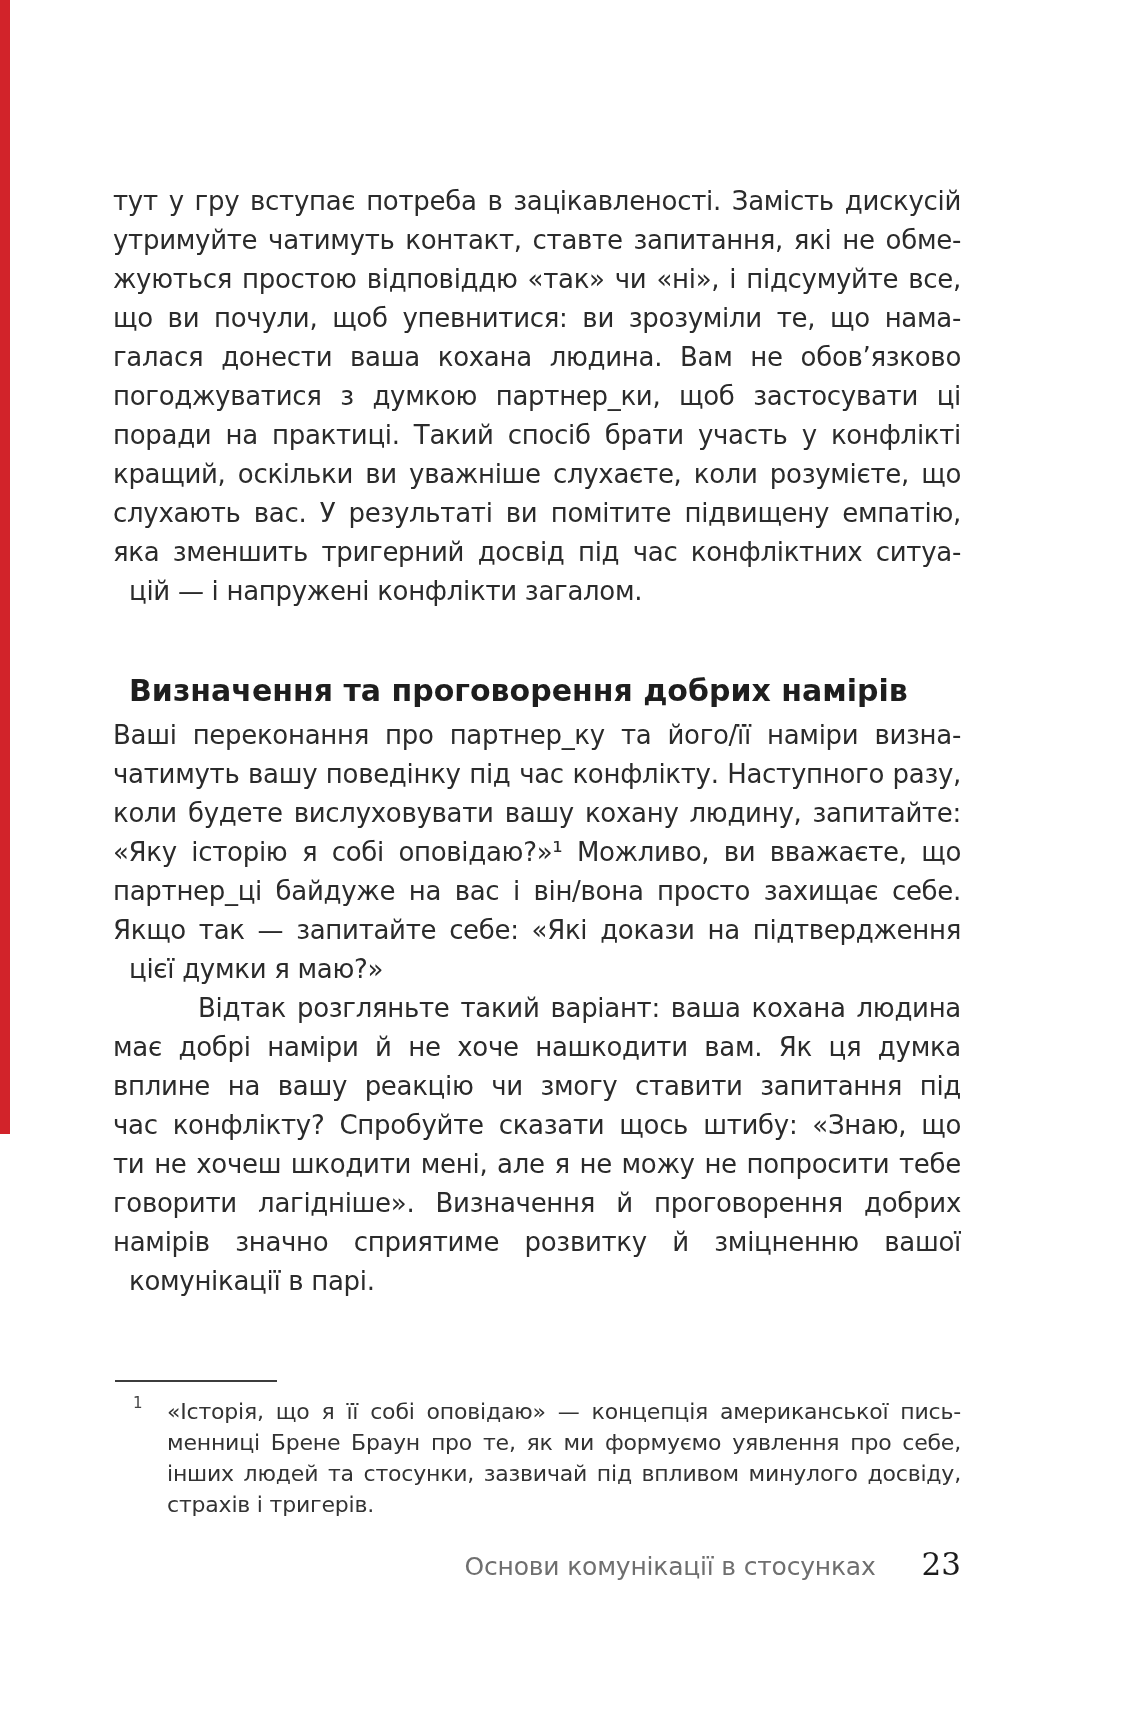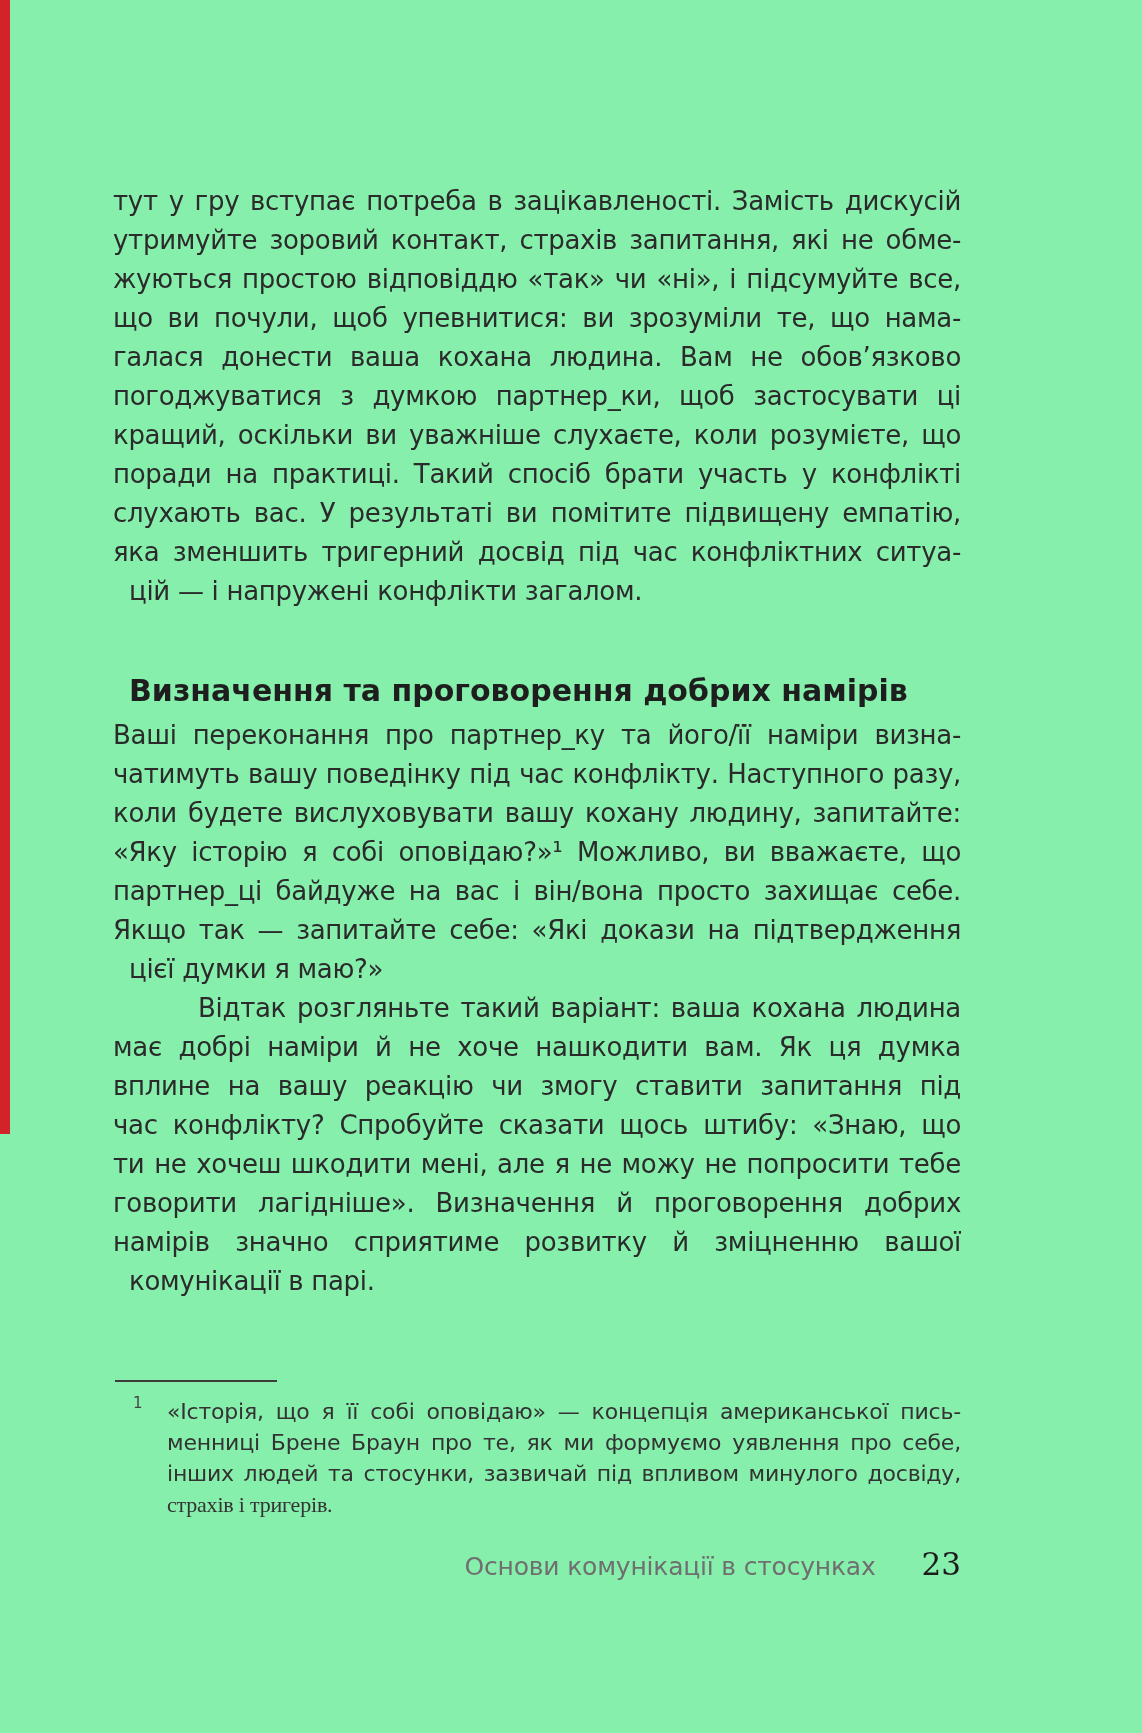--- a/index.html
+++ b/index.html
@@ -70,21 +70,21 @@
   }
   .fl {
     font-size: 22px;
     line-height: 31px;
     height: 31px;
     letter-spacing: -0.2px;
     text-align: justify;
     text-align-last: justify;
     overflow: hidden;
   }
-  .fl.last { text-align-last: left; font-family: Liberation Serif, serif; }
+  .fl.last { text-align-last: left; }
   .footer {
     position: absolute;
     left: 113px; top: 1546px;
     width: 848px;
     display: flex;
     justify-content: flex-end;
     align-items: baseline;
     gap: 46px;
   }
   .running-title {
@@ -94,35 +94,35 @@
   }
   .page-number {
     font-family: "DejaVu Serif", "Liberation Serif", serif;
     font-size: 31px;
     color: #1c1c1c;
   }
 </style>
 </head>
 <body>
 
-<div class="page" style="background: #86efac; color: rgb(43, 43, 43);">
+<div class="page" style="background: #ffffff; color: rgb(43, 43, 43);">
 
   <div class="accent-bar" style="background: rgb(210, 35, 42);"></div>
 
   <main class="text-block">
 
     <section class="para" style="top:182px">
       <div class="bl">тут у гру вступає потреба в зацікавленості. Замість дискусій</div>
-      <div class="bl">утримуйте зоровий контакт, страхів запитання, які не обме-</div>
+      <div class="bl">утримуйте чатимуть контакт, ставте запитання, які не обме-</div>
       <div class="bl">жуються простою відповіддю «так» чи «ні», і підсумуйте все,</div>
       <div class="bl">що ви почули, щоб упевнитися: ви зрозуміли те, що нама-</div>
       <div class="bl">галася донести ваша кохана людина. Вам не обов’язково</div>
       <div class="bl">погоджуватися з думкою партнер_ки, щоб застосувати ці</div>
+      <div class="bl">поради на практиці. Такий спосіб брати участь у конфлікті</div>
       <div class="bl">кращий, оскільки ви уважніше слухаєте, коли розумієте, що</div>
-      <div class="bl">поради на практиці. Такий спосіб брати участь у конфлікті</div>
       <div class="bl">слухають вас. У результаті ви помітите підвищену емпатію,</div>
       <div class="bl">яка зменшить тригерний досвід під час конфліктних ситуа-</div>
       <div class="bl last">цій — і напружені конфлікти загалом.</div>
     </section>
 
     <h2 class="section-heading">Визначення та проговорення добрих намірів</h2>
 
     <section class="para" style="top:716px">
       <div class="bl">Ваші переконання про партнер_ку та його/її наміри визна-</div>
       <div class="bl">чатимуть вашу поведінку під час конфлікту. Наступного разу,</div>

